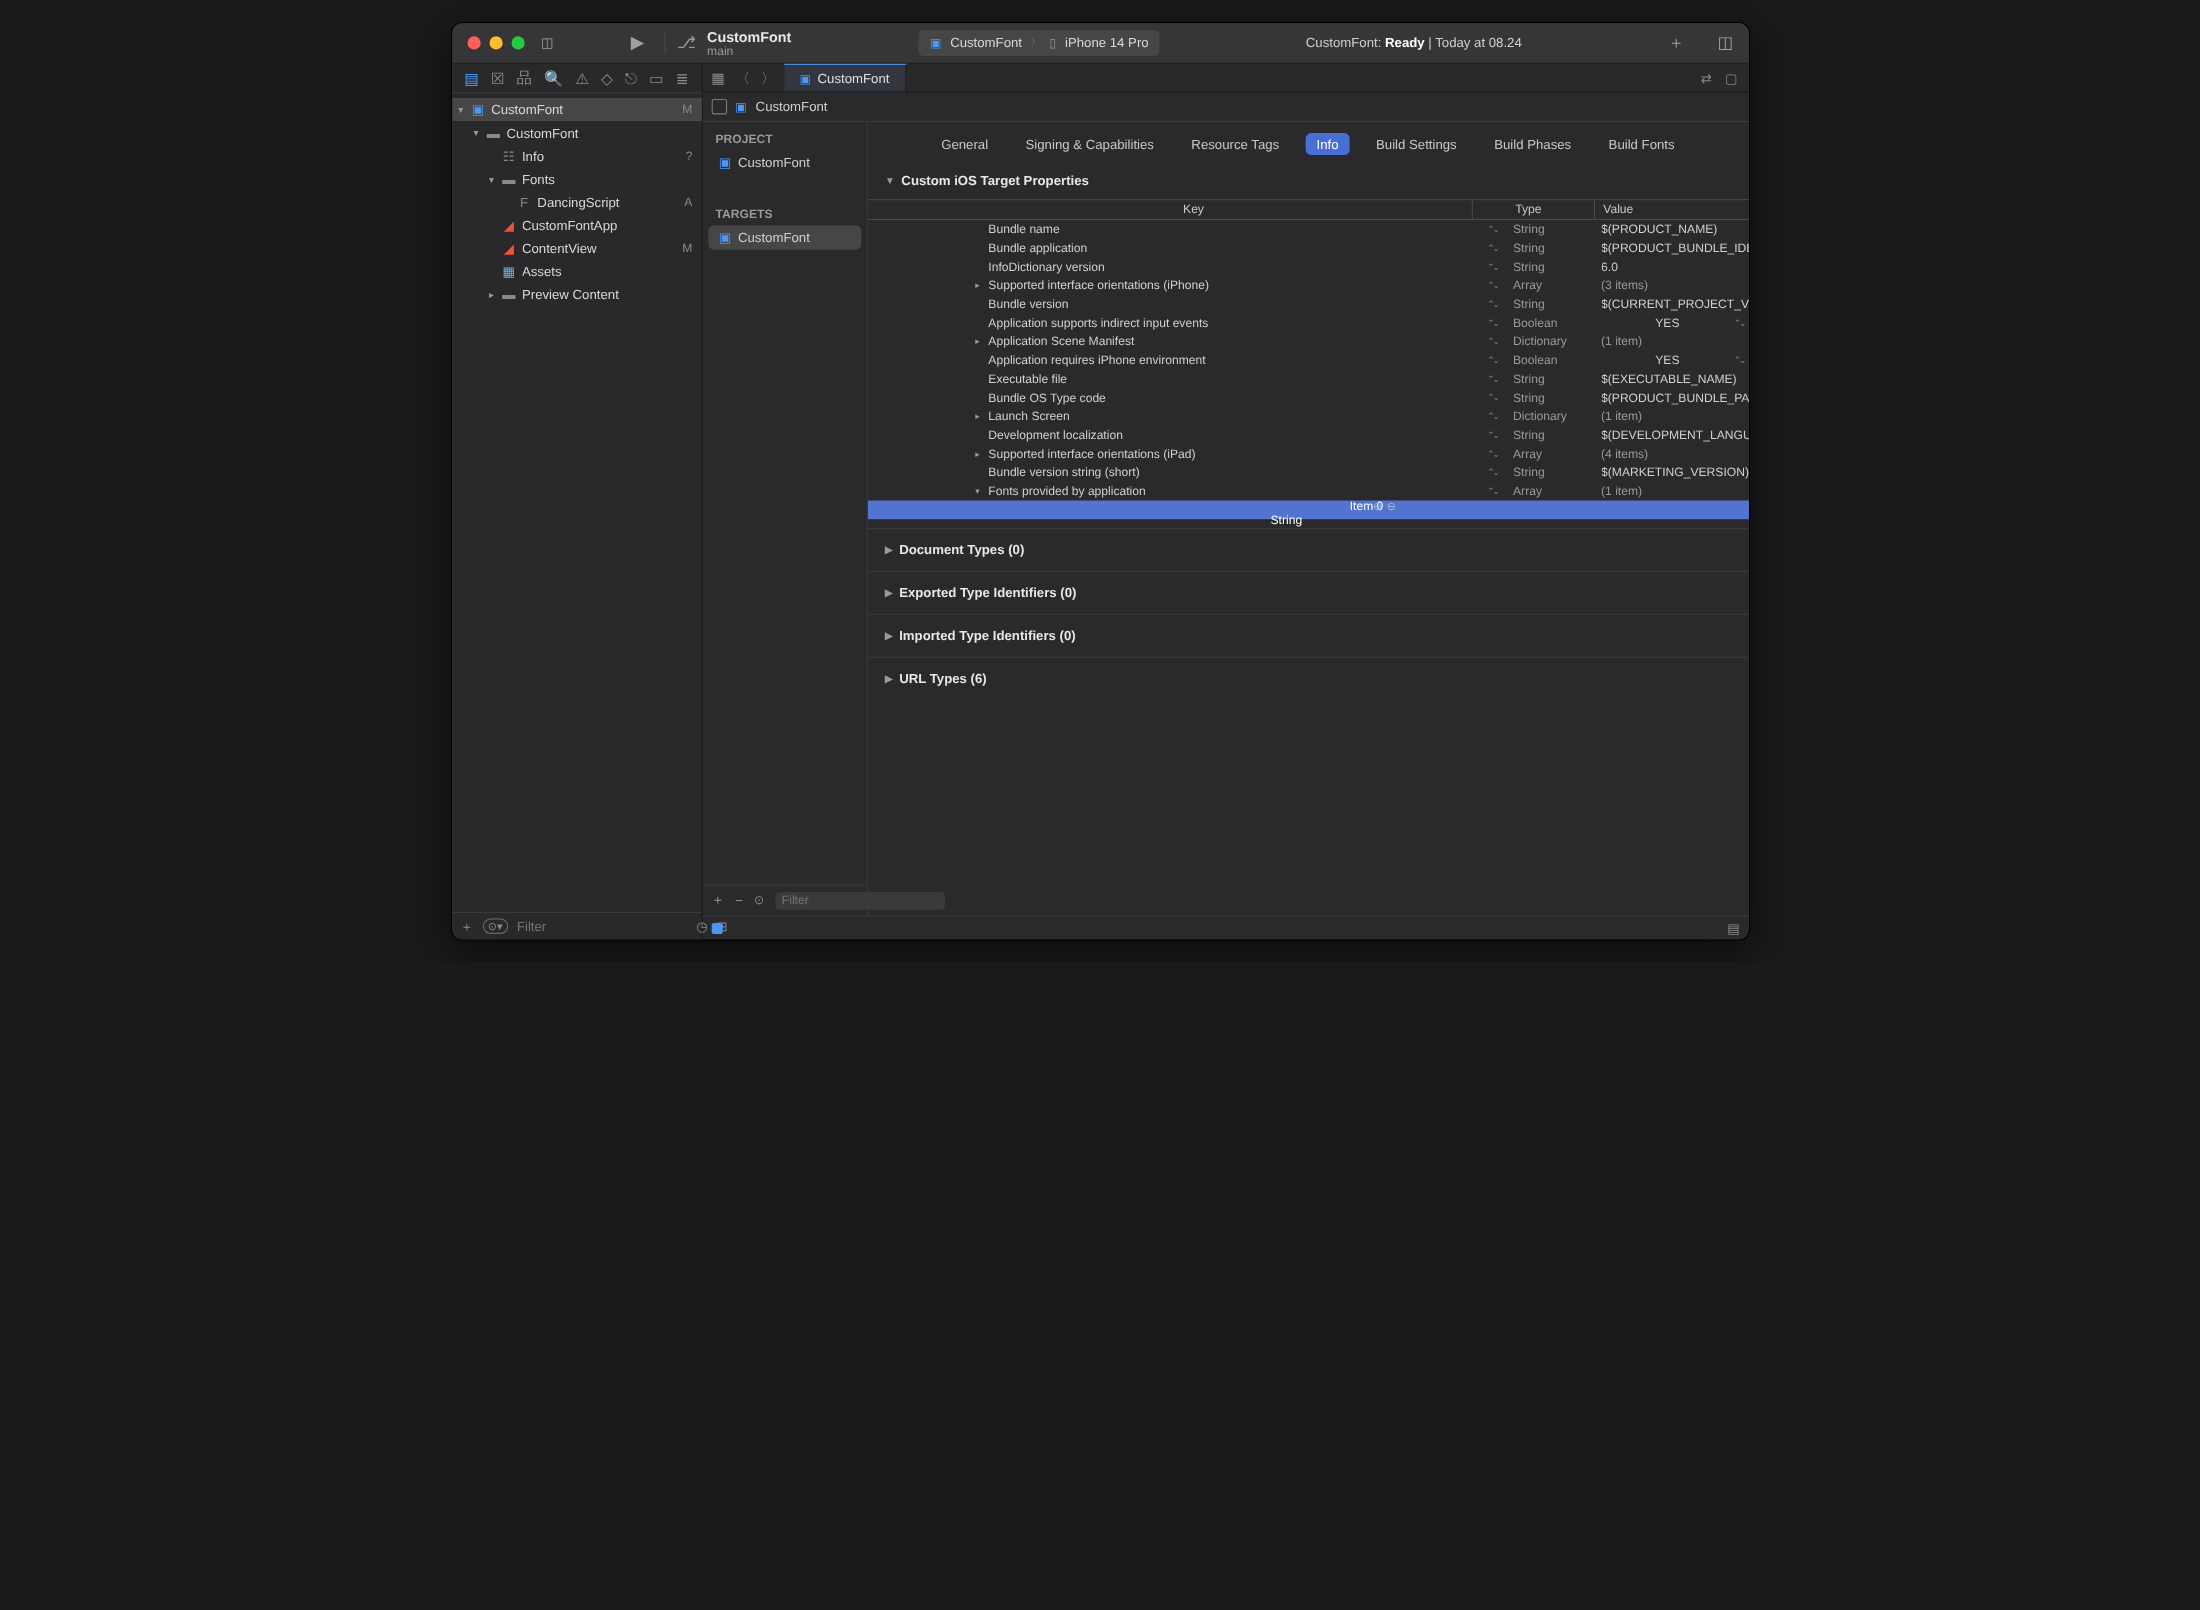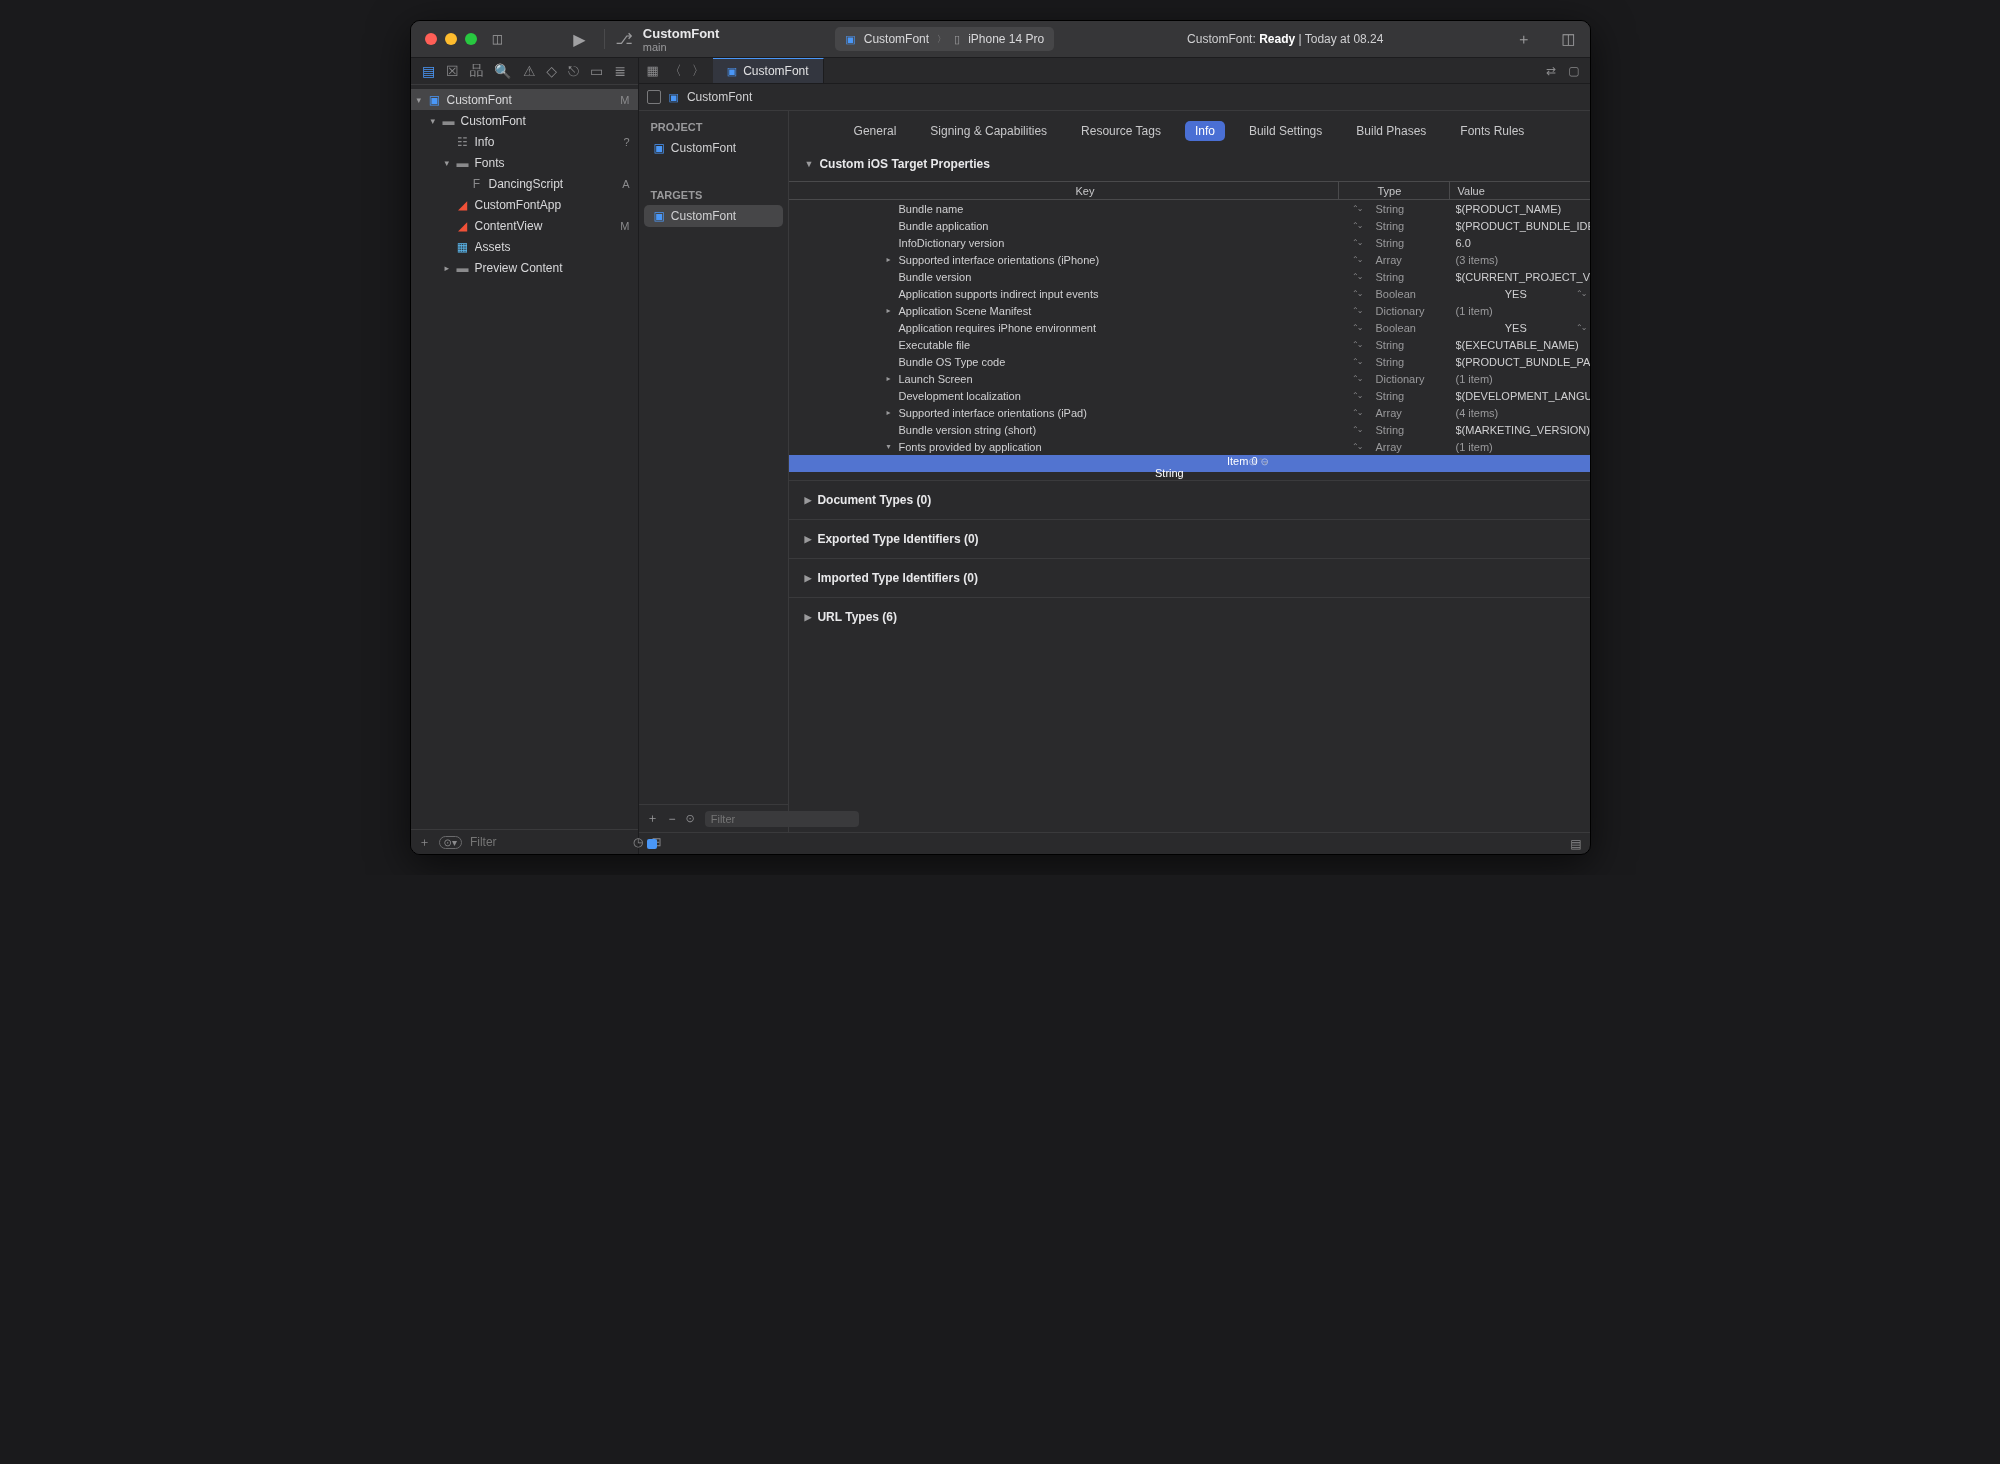--- a/index.html
+++ b/index.html
@@ -242,21 +242,21 @@
         </div>
 
         <div class="settings">
           <div class="tabset" id="tabset">
               <div class="tabitm">General</div>
               <div class="tabitm">Signing &amp; Capabilities</div>
               <div class="tabitm">Resource Tags</div>
               <div class="tabitm active">Info</div>
               <div class="tabitm">Build Settings</div>
               <div class="tabitm">Build Phases</div>
-              <div class="tabitm">Fonts Rules</div>
+              <div class="tabitm">Build Fonts</div>
             </div>
 
           <div class="section">
             <div class="sec-head">
               <span class="ar">▼</span>
               <span>Custom iOS Target Properties</span>
             </div>
             <div class="table">
               <div class="thead">
                 <div class="col-key">Key</div>

